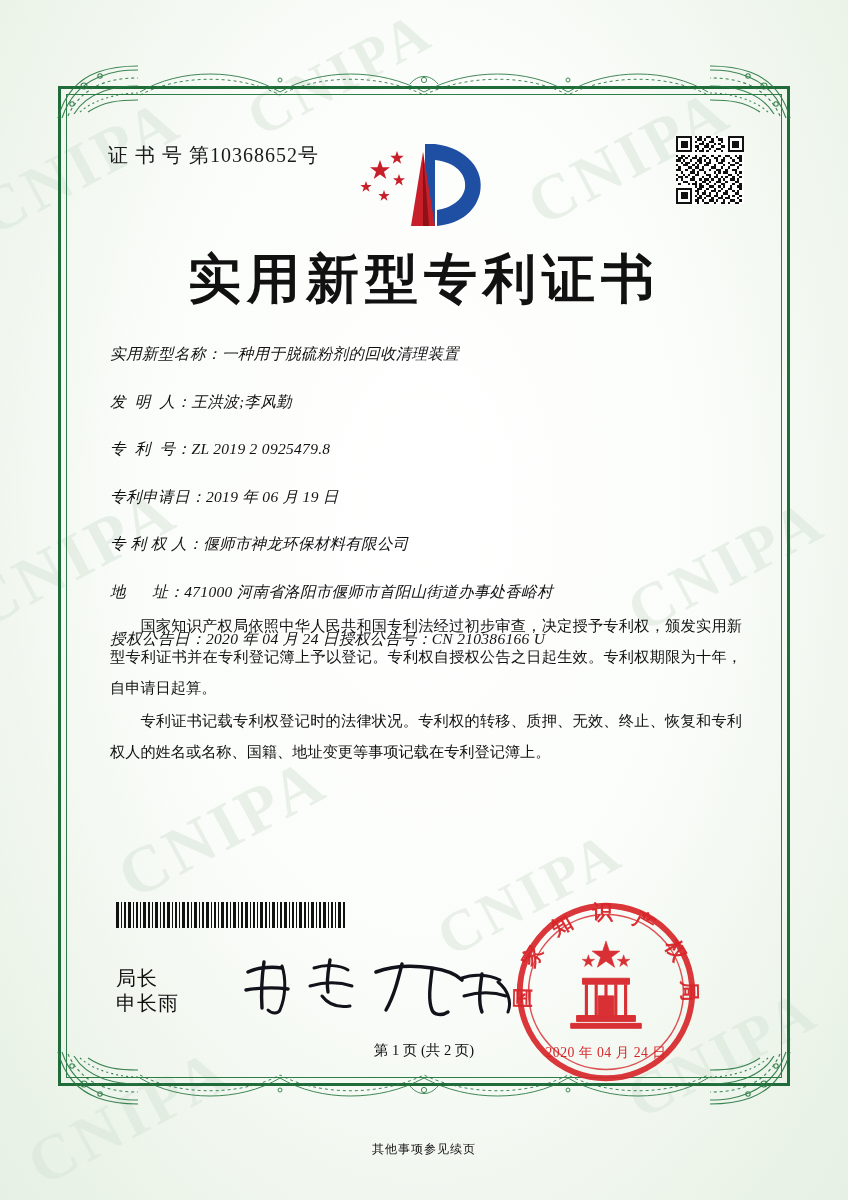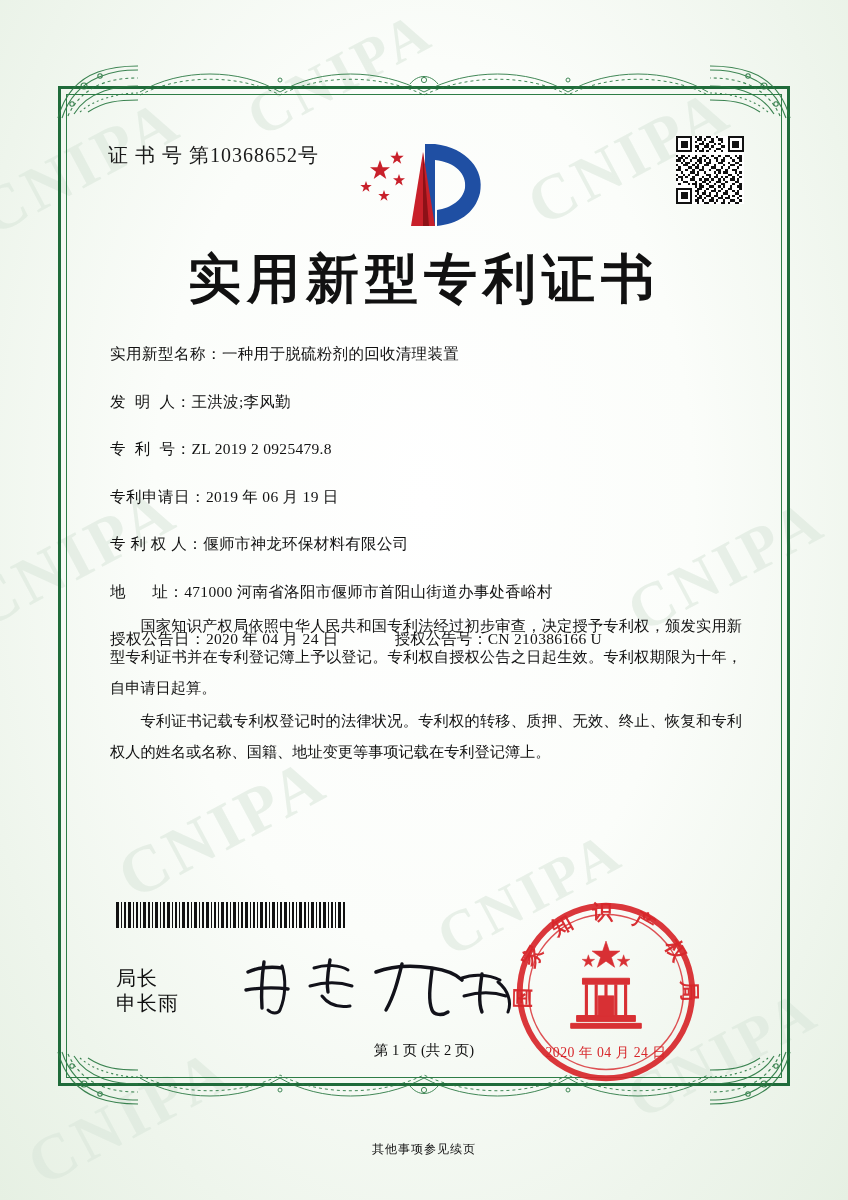--- a/index.html
+++ b/index.html
@@ -145,33 +145,33 @@
     left: 44px;
     top: 250px;
     width: 630px;
   }
   .field {
     display: flex;
     align-items: baseline;
     margin-bottom: 26.5px;
     font-size: 15.5px;
     color: #111;
+    font-style: italic;
   }
   .flabel {
     flex: 0 0 auto;
     white-space: pre;
     letter-spacing: 0.5px;
   }
   .fvalue {
     flex: 1 1 auto;
     letter-spacing: 0.3px;
   }
   .field.two .fvalue { flex: 0 0 auto; }
   .field.two .flabel2 {
-    margin-left: 56px;
     white-space: pre;
   }
 
   .para-wrap {
     position: absolute;
     left: 44px;
     top: 516px;
     width: 632px;
     font-size: 15.2px;
     line-height: 31px;

